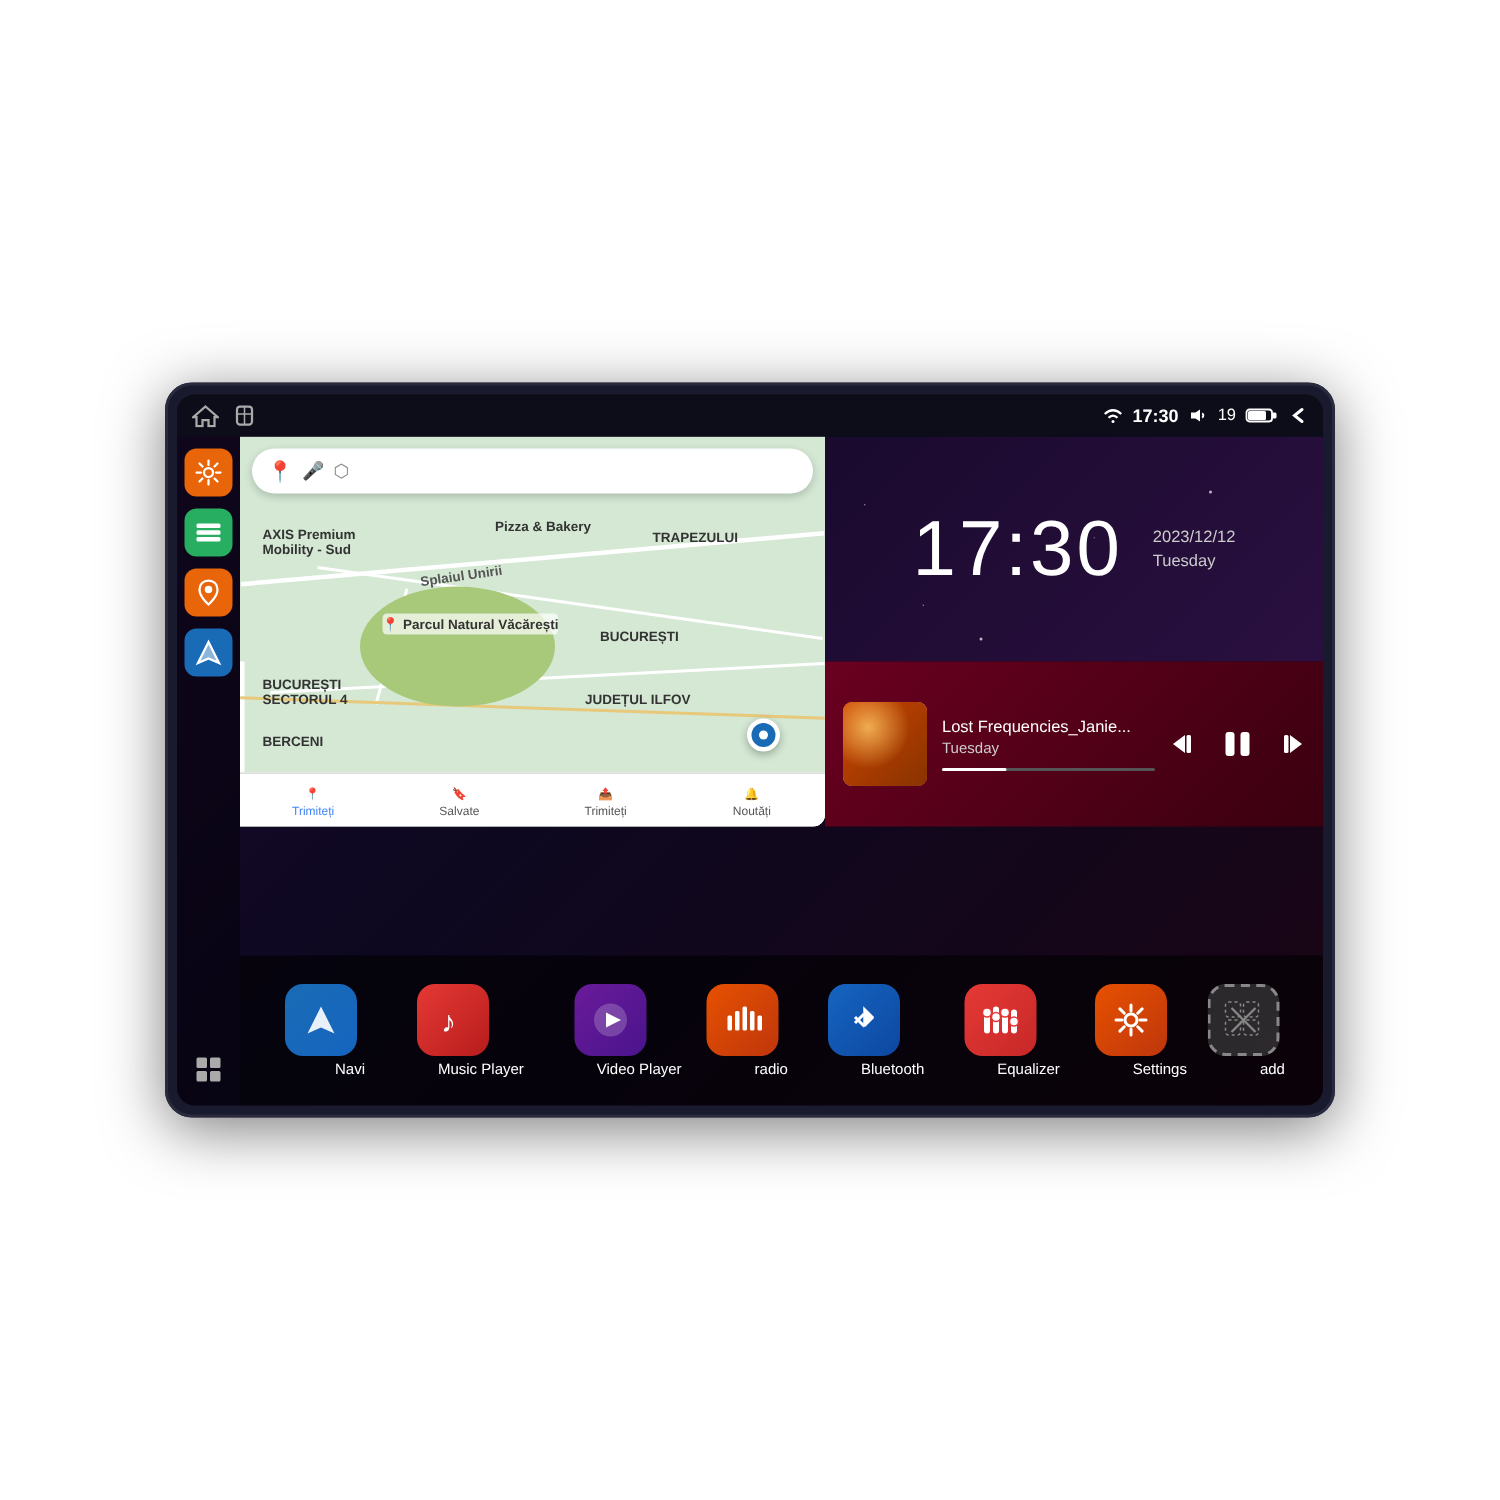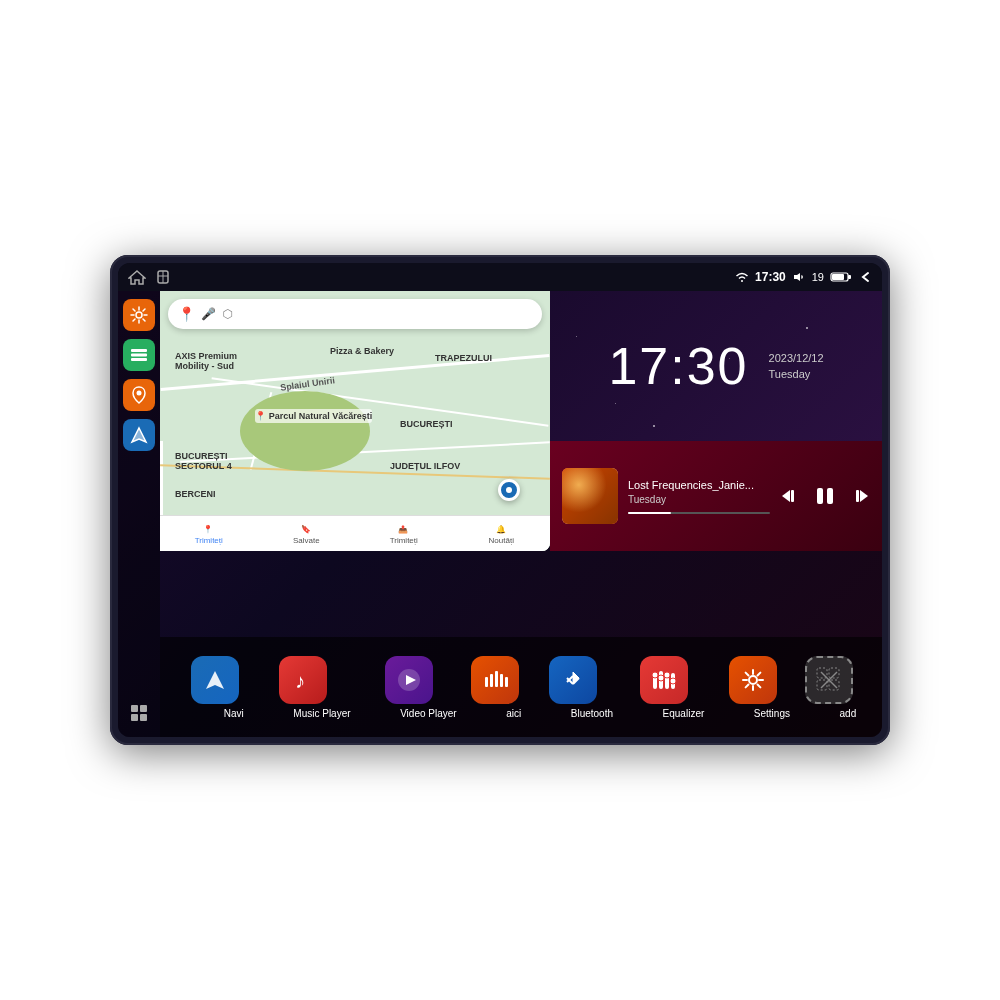--- a/index.html
+++ b/index.html
@@ -549,21 +549,21 @@
           <div class="app-item">
             <div class="app-icon app-radio">
               <svg width="26" height="26" viewBox="0 0 26 26">
                 <rect x="3" y="10" width="3" height="10" rx="1" fill="white"></rect>
                 <rect x="8" y="7" width="3" height="13" rx="1" fill="white"></rect>
                 <rect x="13" y="4" width="3" height="16" rx="1" fill="white"></rect>
                 <rect x="18" y="7" width="3" height="13" rx="1" fill="white"></rect>
                 <rect x="23" y="10" width="3" height="10" rx="1" fill="white"></rect>
               </svg>
             </div>
-            <span class="app-label">aici</span>
+            <span class="app-label">radio</span>
           </div>
 
           <div class="app-item">
             <div class="app-icon app-bt">
               <svg width="26" height="26" viewBox="0 0 26 26">
                 <path d="M13,5 L19,11 L13,17 L13,5 Z" fill="white" stroke="white" stroke-width="1"></path>
                 <path d="M13,17 L19,11" fill="none" stroke="white" stroke-width="2"></path>
                 <path d="M13,9 L7,15" fill="none" stroke="white" stroke-width="2"></path>
                 <path d="M13,17 L7,11" fill="none" stroke="white" stroke-width="2"></path>
               </svg>

